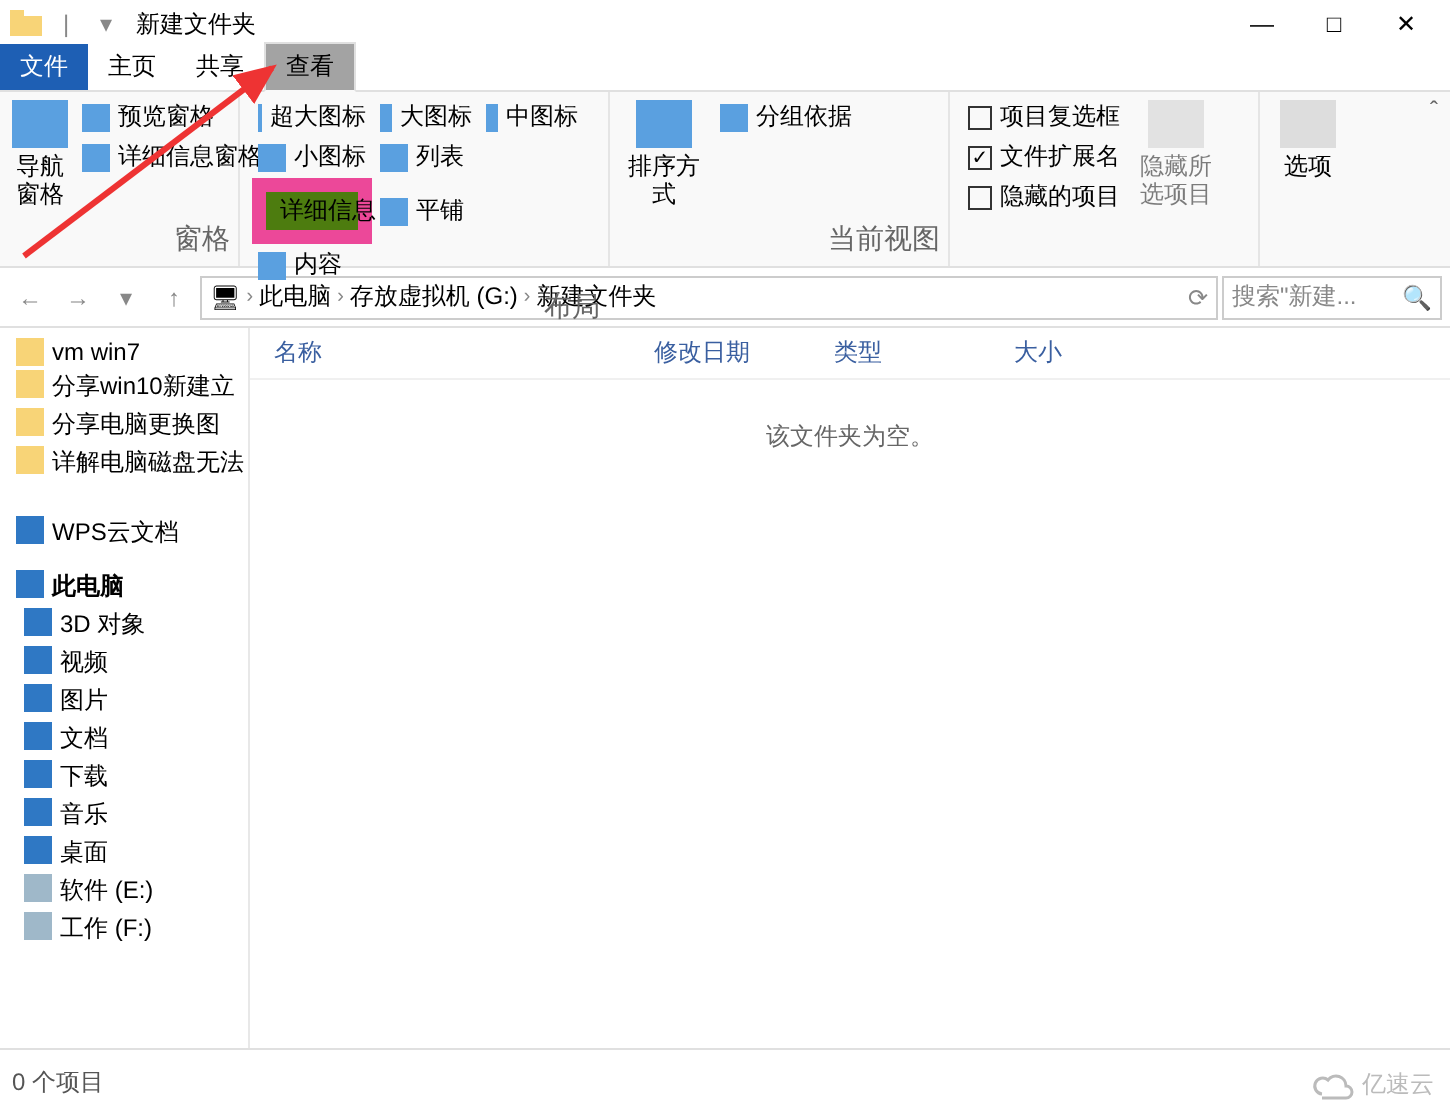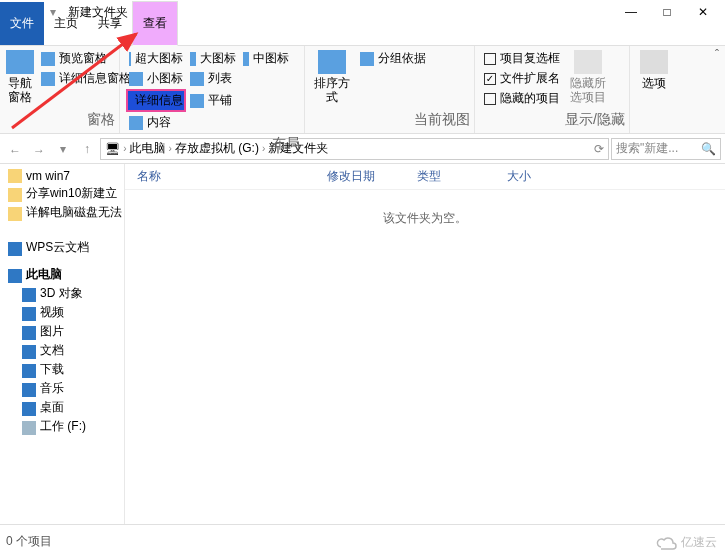--- a/index.html
+++ b/index.html
@@ -4,43 +4,43 @@
 <style>
 *{margin:0;padding:0;box-sizing:border-box;font-family:"Microsoft YaHei","Segoe UI",sans-serif;font-size:12px}
 body{width:725px;height:557px;background:#fff;position:relative;overflow:hidden;color:#000}
 .title-bar{height:24px;display:flex;align-items:center;padding:0 4px}
 .title-bar .qat{display:flex;align-items:center;gap:2px}
 .title-bar .qat span{width:18px;height:18px;display:flex;align-items:center;justify-content:center}
 .title-bar .title{margin-left:6px}
 .win-controls{margin-left:auto;display:flex}
 .win-controls span{width:36px;height:24px;display:flex;align-items:center;justify-content:center}
 .tabs{height:22px;display:flex;align-items:flex-end;border-bottom:1px solid #e0e0e0}
-.tab{padding:13px 10px;cursor:pointer}
+.tab{padding:3px 10px;cursor:pointer}
 .tab.file{background:#1e5fb4;color:#fff}
-.tab.active{background:#f0abfc;border:1px solid #e0e0e0;border-bottom:1px solid #f9f9f9;margin-bottom:-1px}
+.tab.active{background:#a3a3a3;border:1px solid #e0e0e0;border-bottom:1px solid #f9f9f9;margin-bottom:-1px}
 .ribbon{height:88px;background:#f9f9f9;border-bottom:1px solid #e0e0e0;display:flex;position:relative}
 .rgroup{display:flex;flex-direction:column;height:100%;border-right:1px solid #e5e5e5;padding:2px 4px}
 .rgroup .body{flex:1;display:flex;align-items:flex-start}
 .rgroup .label{text-align:right;color:#666;font-size:14px;padding:2px 0}
 .bigbtn{display:flex;flex-direction:column;align-items:center;width:46px;padding:2px;text-align:center;line-height:1.2}
 .bigbtn .ico{width:28px;height:24px;background:#5aa0e0;margin-bottom:2px}
 .stack{display:flex;flex-direction:column;gap:1px;padding:1px 2px}
 .ritem{display:flex;align-items:center;gap:4px;padding:1px 3px;white-space:nowrap}
 .ritem .ico{width:14px;height:14px;background:#5aa0e0}
-.ritem.sel{background:#1d4ed8;border:2px solid #ec4899}
+.ritem.sel{background:#4d7c0f;border:7px solid #ec4899}
 .chk{width:12px;height:12px;border:1px solid #333;display:inline-flex;align-items:center;justify-content:center;font-size:10px}
 .nav{height:30px;border-bottom:1px solid #e0e0e0;display:flex;align-items:center;padding:0 4px;gap:2px}
 .nav .arrow{width:22px;height:22px;display:flex;align-items:center;justify-content:center;color:#888}
 .crumbs{flex:1;height:22px;border:1px solid #ccc;display:flex;align-items:center;padding:0 4px;gap:3px}
 .crumbs .sep{color:#888;font-size:10px}
 .search{width:110px;height:22px;border:1px solid #ccc;display:flex;align-items:center;padding:0 4px;color:#888}
 .body{display:flex;height:360px}
 .tree{width:125px;border-right:1px solid #e8e8e8;overflow:hidden;padding-top:4px}
-.tree .node{display:flex;align-items:flex-end;gap:4px;padding:1px 4px 1px 8px;white-space:nowrap;overflow:hidden}
-.tree .node.indent{padding-left:22px}
+.tree .node{display:flex;align-items:flex-start;gap:4px;padding:1px 4px 1px 8px;white-space:nowrap;overflow:hidden}
+.tree .node.indent{padding-left:12px}
 .tree .ico{width:14px;height:14px;flex-shrink:0}
 .content{flex:1;display:flex;flex-direction:column}
 .headers{display:flex;padding:4px 12px;color:#3a5fa0;border-bottom:1px solid #f0f0f0}
 .headers span{cursor:pointer}
 .empty{flex:1;display:flex;align-items:flex-start;justify-content:center;padding-top:20px;color:#666}
 .status{position:absolute;bottom:0;left:0;right:0;height:22px;border-top:1px solid #e0e0e0;display:flex;align-items:center;padding:16px 6px;color:#555}
 .arrow-annot{position:absolute;top:6px;left:4px;pointer-events:none}
 .watermark{position:absolute;right:8px;bottom:6px;color:#bbb;font-size:13px;display:flex;align-items:center;gap:4px}
 .folder{background:#f8d477}
 .drive{background:#9fb8c9}
@@ -166,21 +166,20 @@
         <div class="ritem">
             <span class="chk"></span>
             <span>隐藏的项目</span>
           </div>
       </div>
       <div class="bigbtn" style="opacity:.5">
         <div class="ico" style="background:#ccc"></div>
         <span>隐藏所选项目</span>
       </div>
     </div>
-    <div class="label">显示/隐藏</div>
   </div>
 
   <div class="rgroup" style="width:48px;border-right:none">
     <div class="body">
       <div class="bigbtn">
         <div class="ico" style="background:#ddd"></div>
         <span>选项</span>
       </div>
     </div>
     <div class="label"></div>
@@ -215,20 +214,24 @@
     <div class="node">
         <span class="ico folder"></span>
         <span>vm win7</span>
       </div>
     <div class="node">
         <span class="ico folder"></span>
         <span>分享win10新建立</span>
       </div>
     <div class="node">
         <span class="ico folder"></span>
+        <span>分享电脑更换图</span>
+      </div>
+    <div class="node">
+        <span class="ico folder"></span>
         <span>详解电脑磁盘无法</span>
       </div>
     <div style="height:8px"></div>
     <div style="height:8px"></div>
     <div class="node">
         <span class="ico blue"></span>
         <span>WPS云文档</span>
       </div>
     <div style="height:8px"></div>
     <div class="node">
@@ -255,20 +258,24 @@
         <span class="ico blue"></span>
         <span>下载</span>
       </div>
     <div class="node indent">
         <span class="ico blue"></span>
         <span>音乐</span>
       </div>
     <div class="node indent">
         <span class="ico blue"></span>
         <span>桌面</span>
+      </div>
+    <div class="node indent">
+        <span class="ico drive"></span>
+        <span>软件 (E:)</span>
       </div>
     <div class="node indent">
         <span class="ico drive"></span>
         <span>工作 (F:)</span>
       </div>
 
   </div>
 
   <div class="content">
     <div class="headers">

